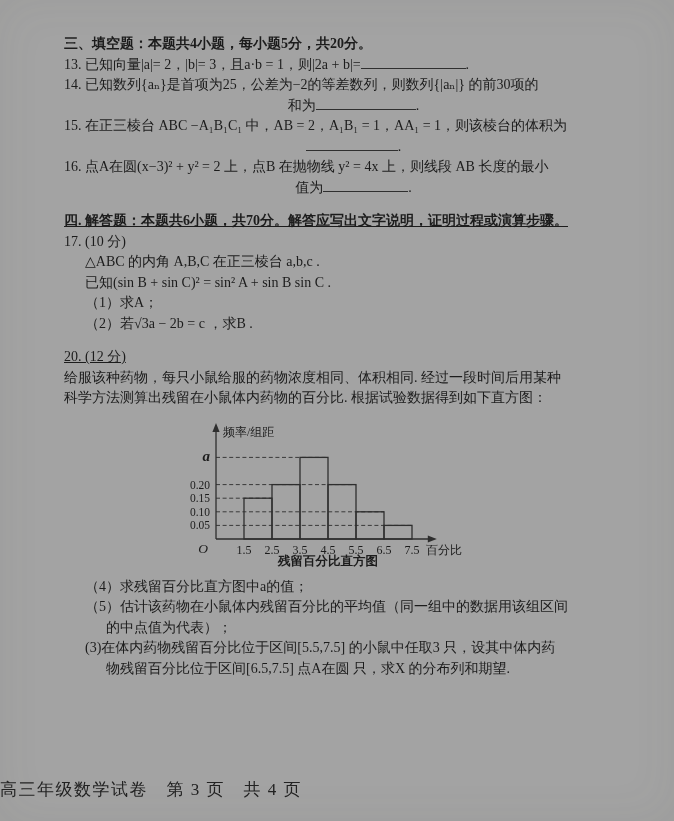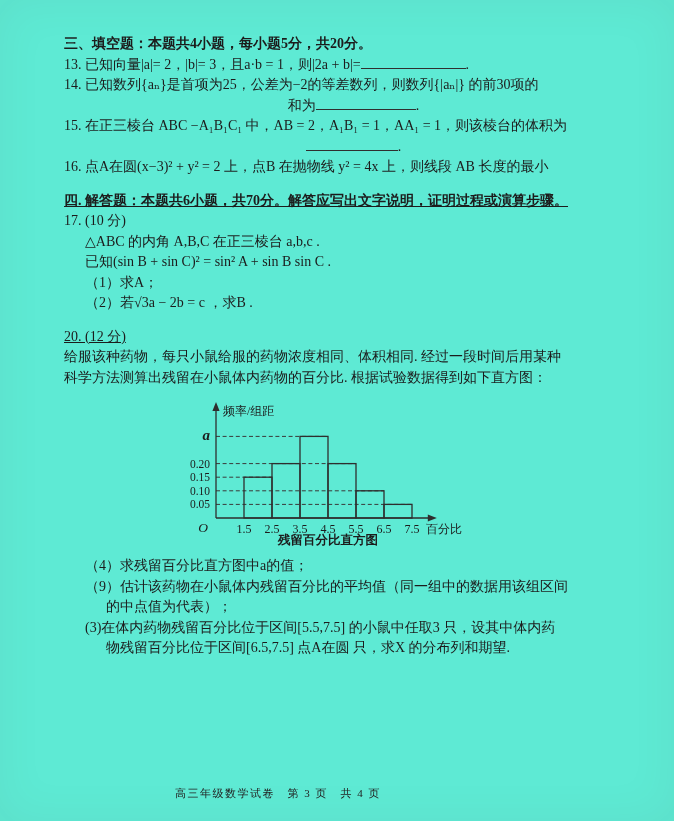--- a/index.html
+++ b/index.html
@@ -5,60 +5,61 @@
   html,body{margin:0;padding:0;}
   body{
     width:674px;height:821px;background:#e9e9e7;
     font-family:"Liberation Serif","DejaVu Serif",serif;
     overflow:hidden;
   }
   .page{
     position:relative;box-sizing:border-box;
     width:674px;height:821px;
     padding:34px 52px 0 64px;
-    background:#5eead4;
+    background:#a3a3a3;
     box-shadow:inset 0 0 46px rgba(80,80,75,.07);
     color:#1c1c1c;
     font-size:14px;
   }
   p{margin:0;line-height:20.5px;white-space:nowrap;}
   .bold{font-weight:bold;}
   .cont{padding-left:21px;text-align:center;}
   .ind1{padding-left:21px;}
   .ind2{padding-left:42px;}
   .mt{margin-top:13px;text-decoration:underline;}
   .blank{
     display:inline-block;height:4px;border-bottom:1.3px solid #2f2f2f;
     vertical-align:baseline;
   }
   .w105{width:105px}.w100{width:100px}.w92{width:92px}.w85{width:85px}
   .chart{margin:6px 0 4px 112px;}
   figure{margin:0;}
   footer{
     position:absolute;left:0;bottom:20px;width:556px;
-    text-align:center;font-size:11px;letter-spacing:1.5px;color:#222;
+    text-align:left;font-size:17px;letter-spacing:1.5px;color:#222;
   }
 </style>
 </head>
 <body>
 
 <div class="page">
 
   <section>
     <p class="bold">三、填空题：本题共4小题，每小题5分，共20分。</p>
 
     <p><span>13. 已知向量|a|= 2，|b|= 3，且a·b = 1，则|2a + b|=</span><span class="blank w105"></span><span>.</span></p>
 
     <p>14. 已知数列{aₙ}是首项为25，公差为−2的等差数列，则数列{|aₙ|} 的前30项的</p>
     <p class="cont"><span>和为</span><span class="blank w100"></span><span>.</span></p>
 
     <p>15. 在正三棱台 ABC −A₁B₁C₁ 中，AB = 2，A₁B₁ = 1，AA₁ = 1，则该棱台的体积为</p>
     <p class="cont"><span class="blank w92"></span><span>.</span></p>
 
     <p>16. 点A在圆(x−3)² + y² = 2 上，点B 在抛物线 y² = 4x 上，则线段 AB 长度的最小</p>
+    <p class="cont"><span>值为</span><span class="blank w85"></span><span>.</span></p>
   </section>
 
   <section>
     <p class="bold mt">四. 解答题：本题共6小题，共70分。解答应写出文字说明，证明过程或演算步骤。</p>
 
     <p>17. (10 分)</p>
     <p class="ind1">△ABC 的内角 A,B,C 在正三棱台 a,b,c .</p>
     <p class="ind1">已知(sin B + sin C)² = sin² A + sin B sin C .</p>
     <p class="ind1">（1）求A；</p>
     <p class="ind1">（2）若√3a − 2b = c ，求B .</p>
@@ -97,20 +98,20 @@
           <text x="180" y="139" text-anchor="middle" font-size="12" fill="#1c1c1c">5.5</text>
           <text x="208" y="139" text-anchor="middle" font-size="12" fill="#1c1c1c">6.5</text>
           <text x="236" y="139" text-anchor="middle" font-size="12" fill="#1c1c1c">7.5</text>
           <text x="250" y="139" font-size="12" fill="#1c1c1c">百分比</text>
           <text x="47" y="21" font-size="12" fill="#1c1c1c">频率/组距</text>
           <text x="152" y="150" text-anchor="middle" font-size="12.5" font-weight="bold" fill="#1c1c1c">残留百分比直方图</text>
         </svg>
     </figure>
 
     <p class="ind1">（4）求残留百分比直方图中a的值；</p>
-    <p class="ind1">（9）估计该药物在小鼠体内残留百分比的平均值（同一组中的数据用该组区间</p>
+    <p class="ind1">（5）估计该药物在小鼠体内残留百分比的平均值（同一组中的数据用该组区间</p>
     <p class="ind2">的中点值为代表）；</p>
     <p class="ind1">(3)在体内药物残留百分比位于区间[5.5,7.5]  的小鼠中任取3 只，设其中体内药</p>
     <p class="ind2">物残留百分比位于区间[6.5,7.5]  点A在圆 只，求X 的分布列和期望.</p>
   </section>
 
   <footer>高三年级数学试卷　第 3 页　共 4 页</footer>
 </div>
 
 </body></html>

